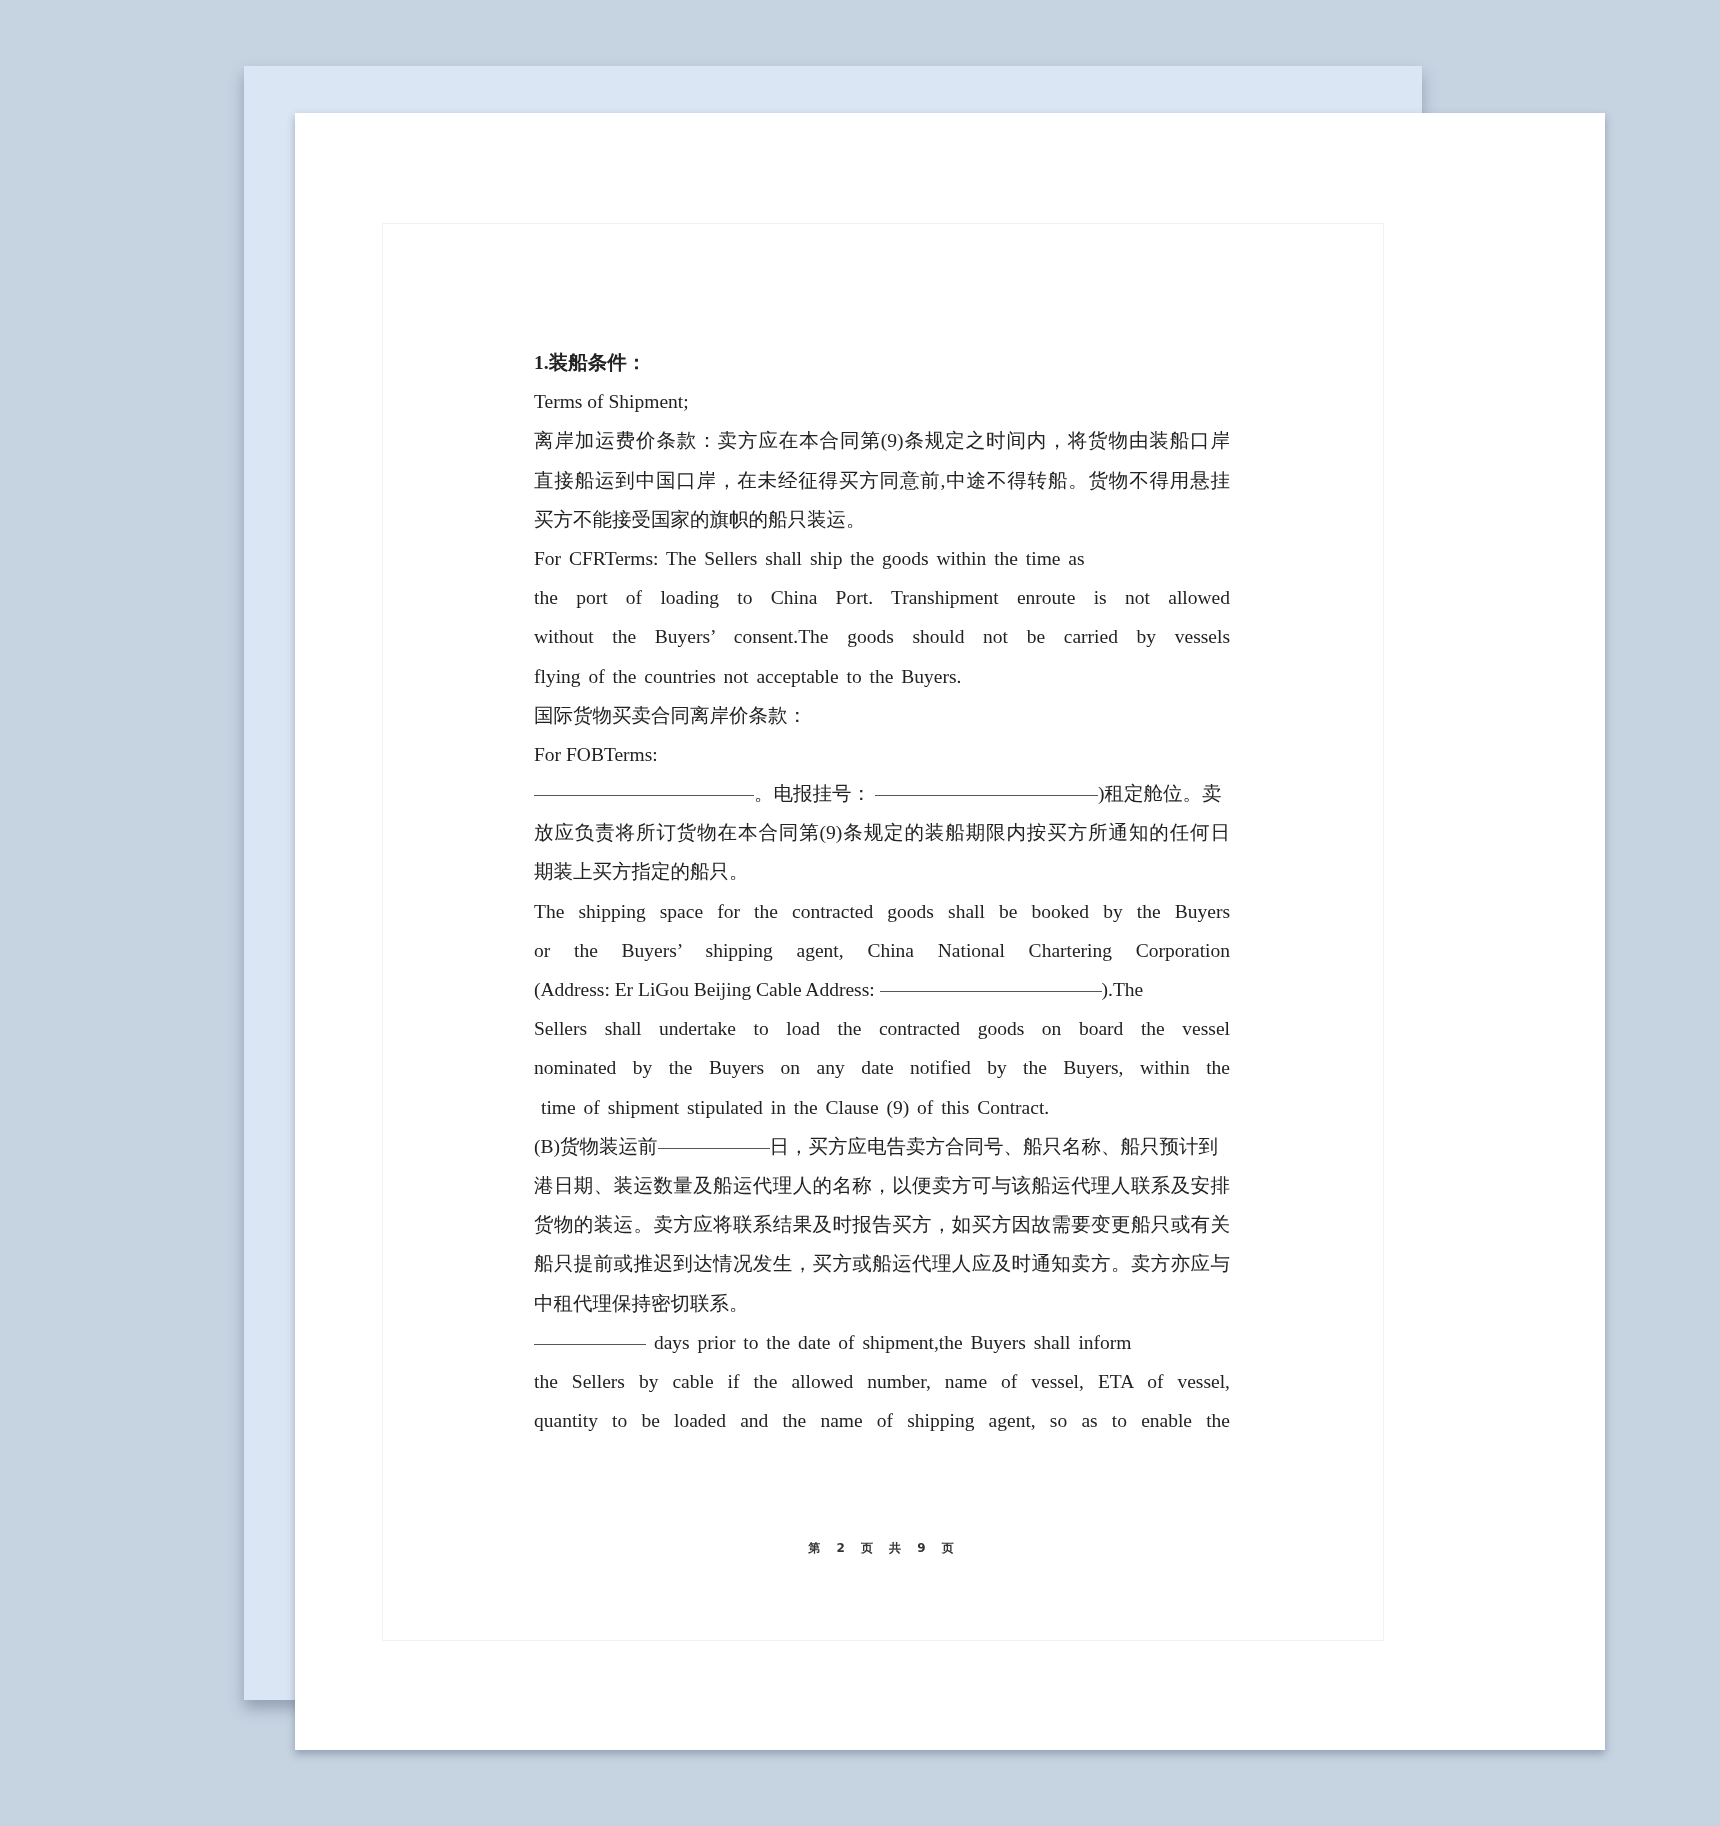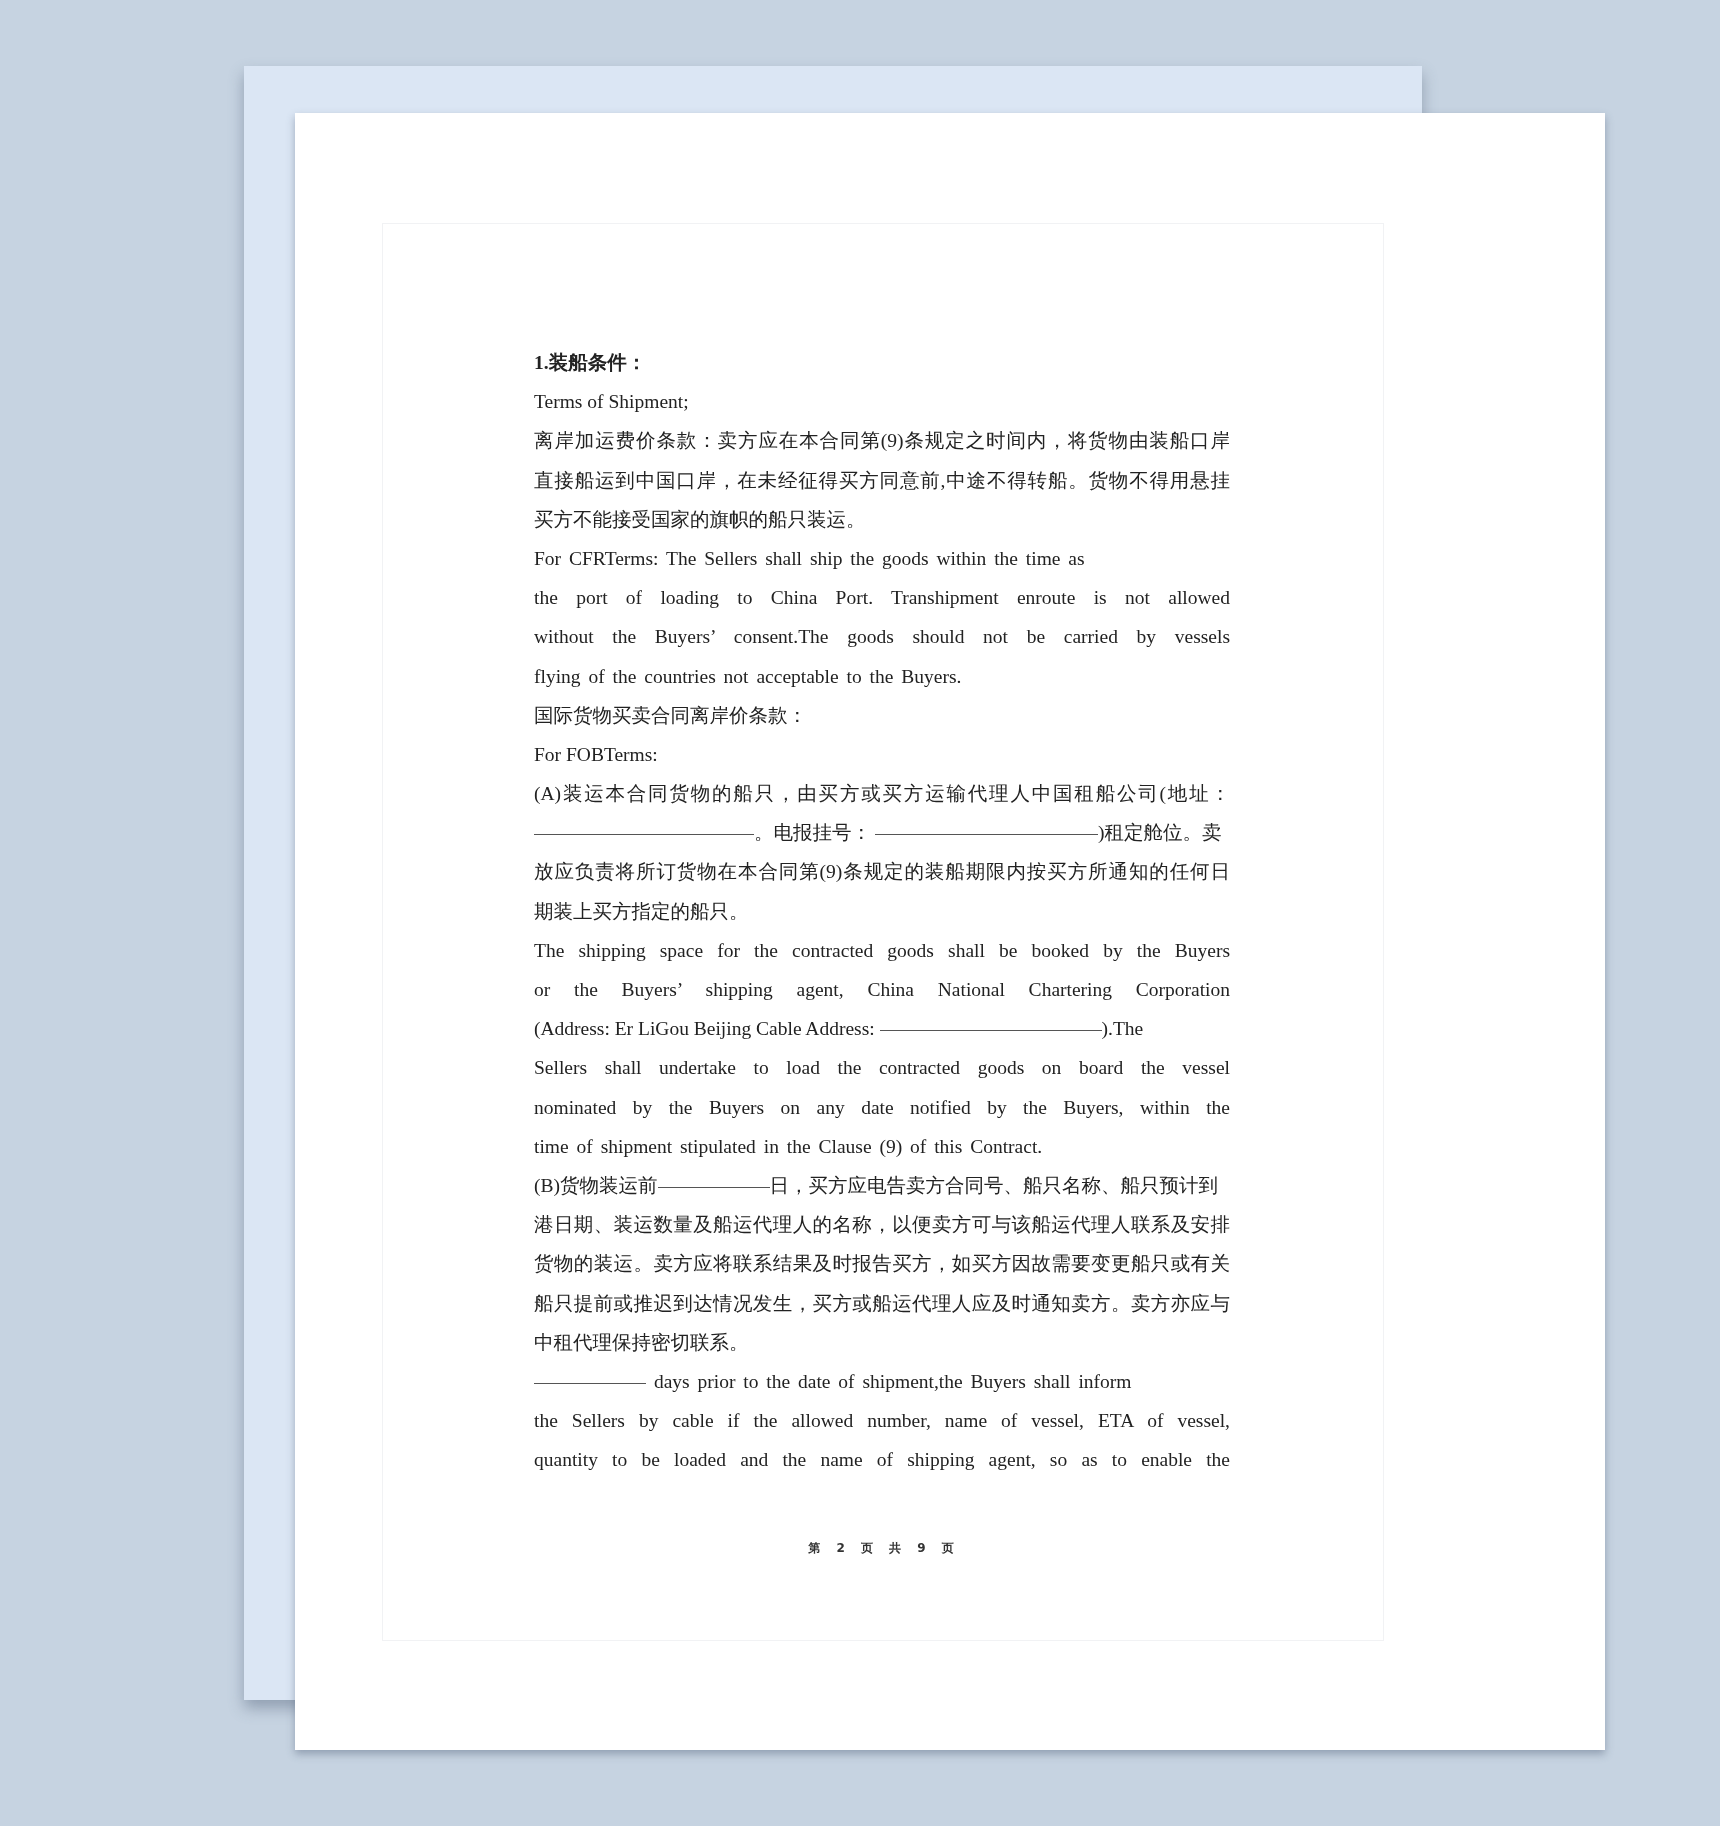--- a/index.html
+++ b/index.html
@@ -65,37 +65,36 @@
     <div class="line">离岸加运费价条款：卖方应在本合同第(9)条规定之时间内，将货物由装船口岸</div>
     <div class="line">直接船运到中国口岸，在未经征得买方同意前,中途不得转船。货物不得用悬挂</div>
     <div class="line ragged">买方不能接受国家的旗帜的船只装运。</div>
     <div class="line ragged" style="word-spacing:3px;">For CFRTerms: The Sellers shall ship the goods within the time as</div>
     <div class="line">the port of loading to China Port. Transhipment enroute is not allowed</div>
     <div class="line">without the Buyers’ consent.The goods should not be carried by vessels</div>
     <div class="line ragged" style="word-spacing:3px;">flying of the countries not acceptable to the Buyers.</div>
     <div class="line ragged">国际货物买卖合同离岸价条款：</div>
     <div class="line ragged">For FOBTerms:</div>
 
-    <div class="line">(A)装运本合同货物的船只，由买方或买方运输代理人中国租船公司(地址：</div>
     <div class="line ragged">
       <span class="blank" style="width:220px;"></span><span>。电报挂号：</span><span class="blank" style="width:223px;margin-left:4px;"></span><span>)租定舱位。卖</span>
     </div>
 
     <div class="line">放应负责将所订货物在本合同第(9)条规定的装船期限内按买方所通知的任何日</div>
     <div class="line ragged">期装上买方指定的船只。</div>
     <div class="line">The shipping space for the contracted goods shall be booked by the Buyers</div>
     <div class="line">or the Buyers’ shipping agent, China National Chartering Corporation</div>
 
     <div class="line ragged">
       <span>(Address: Er LiGou Beijing Cable Address: </span><span class="blank" style="width:222px;"></span><span>).The</span>
     </div>
 
     <div class="line">Sellers shall undertake to load the contracted goods on board the vessel</div>
     <div class="line">nominated by the Buyers on any date notified by the Buyers, within the</div>
-    <div class="line ragged" style="word-spacing:3px;">time of shipment stipulated in the Clause (9) of this Contract.</div>
+    <div class="line ragged" style="word-spacing:3px;margin-left:7px;">time of shipment stipulated in the Clause (9) of this Contract.</div>
 
     <div class="line ragged">
       <span>(B)货物装运前</span><span class="blank" style="width:112px;"></span><span>日，买方应电告卖方合同号、船只名称、船只预计到</span>
     </div>
 
     <div class="line">港日期、装运数量及船运代理人的名称，以便卖方可与该船运代理人联系及安排</div>
     <div class="line">货物的装运。卖方应将联系结果及时报告买方，如买方因故需要变更船只或有关</div>
     <div class="line">船只提前或推迟到达情况发生，买方或船运代理人应及时通知卖方。卖方亦应与</div>
     <div class="line ragged">中租代理保持密切联系。</div>
 

